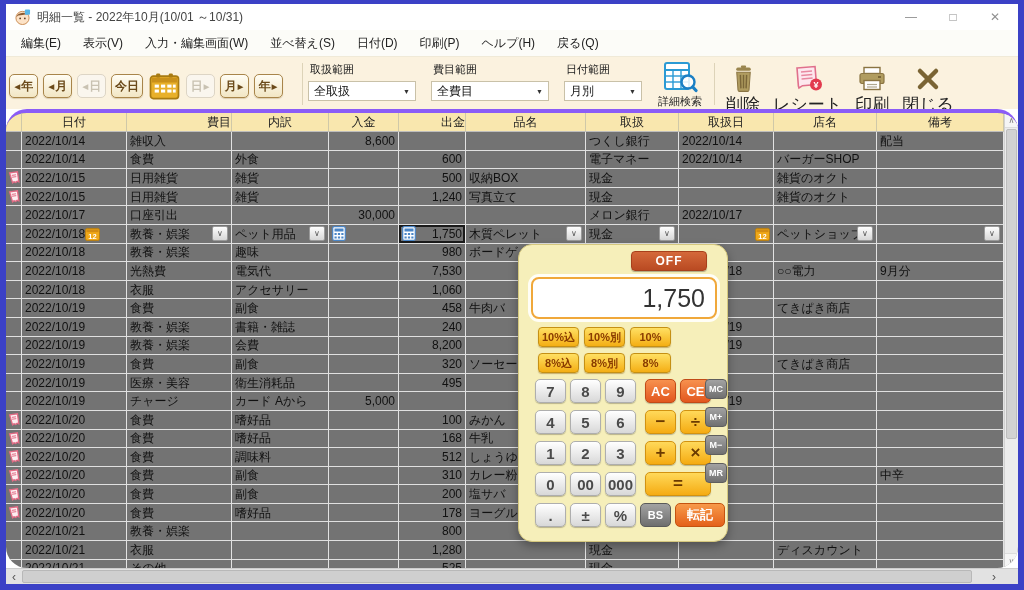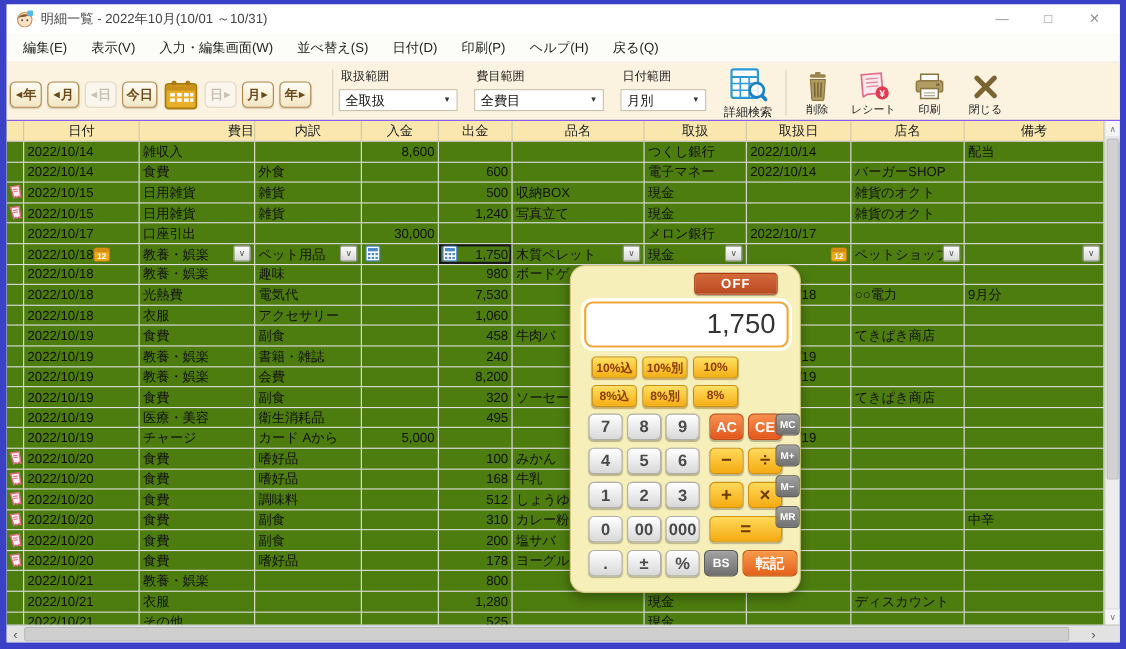--- a/index.html
+++ b/index.html
@@ -26,23 +26,23 @@
 .filters{position:absolute;left:302px;top:4px;display:flex;gap:15px;}
 .flabel{font-size:11px;color:#222;margin:1px 0 4px 2px;}
 .fbox{height:20px;background:#fff;border:1px solid #c9c1a8;display:flex;align-items:center;padding:0 5px;font-size:12px;color:#111;}
 .fbox .fa{margin-left:auto;font-size:7px;color:#333;padding-left:4px;}
 .toolbtn{position:absolute;display:flex;flex-direction:column;align-items:center;}
 .toolbtn .tico{height:32px;display:flex;align-items:flex-end;}
 .toolbtn .tlbl{font-size:11px;color:#222;margin-top:1px;white-space:nowrap;}
 .actions{position:absolute;left:716px;top:4px;display:flex;gap:9px;}
 .abtn{display:flex;flex-direction:column;align-items:center;min-width:42px;}
 .abtn .tico{height:31px;display:flex;align-items:flex-end;}
-.abtn .tlbl{font-size:10px;color:#222;margin-top:1px;}
-
-.gridwrap{position:relative;flex:1;background:#4d7c0f;border-top:1px solid #8b5cf6;overflow:hidden;}
+.abtn .tlbl{font-size:17px;color:#222;margin-top:1px;}
+
+.gridwrap{position:relative;flex:1;background:#737373;border-top:4px solid #8b5cf6;overflow:hidden;border-radius:21px;}
 .ghead{display:flex;height:19px;background:#f9e7ae;}
 .hc{flex:none;font-size:12px;color:#222;text-align:center;line-height:18px;border-right:1px solid #cfc8a8;border-bottom:1px solid #bdbdbd;overflow:hidden;white-space:nowrap;}
 .gbody{position:absolute;left:0;top:19px;right:14px;bottom:0;overflow:hidden;}
 .row{display:flex;height:18.6px;}
 .cell{flex:none;font-size:12px;line-height:18px;color:#111;border-right:1px solid #e2e2e2;border-bottom:1px solid #e0e0e0;padding:0 3px;white-space:nowrap;overflow:hidden;display:flex;align-items:center;}
 .cell.num{justify-content:flex-end;}
 .cell.icn{justify-content:center;padding:0;}
 .cell .txt{overflow:hidden;white-space:nowrap;}
 .dd{flex:none;width:16px;height:15px;margin-left:auto;background:linear-gradient(#fdfdfd,#d7d7d7);border:1px solid #9a9a9a;border-radius:2px;color:#555;font-size:8px;display:flex;align-items:center;justify-content:center;}
 .selcell{box-shadow:inset 0 0 0 2px #1a1a1a;}
@@ -261,21 +261,21 @@
         </div>
     </div>
 
     <div class="gridwrap">
       <div class="ghead" id="ghead">
           <div class="hc" style="width: 16px;"></div>
           <div class="hc" style="width: 105px;">日付</div>
           <div class="hc" style="width: 105px; text-align: right;">費目</div>
           <div class="hc" style="width: 97px;">内訳</div>
           <div class="hc" style="width: 70px;">入金</div>
-          <div class="hc" style="width: 67px;">出金</div>
+          <div class="hc" style="width: 67px; text-align: right;">出金</div>
           <div class="hc" style="width: 120px;">品名</div>
           <div class="hc" style="width: 93px;">取扱</div>
           <div class="hc" style="width: 95px;">取扱日</div>
           <div class="hc" style="width: 103px;">店名</div>
           <div class="hc" style="width: 127px;">備考</div>
         </div>
       <div class="gbody" id="gbody">
           <div class="row">
             <div class="cell icn" style="width: 16px;"></div>
             <div class="cell" style="width: 105px;">

